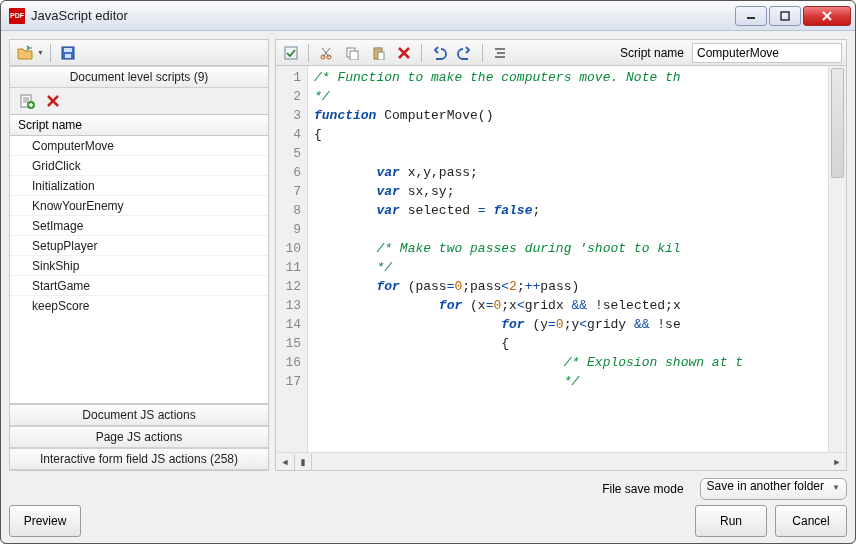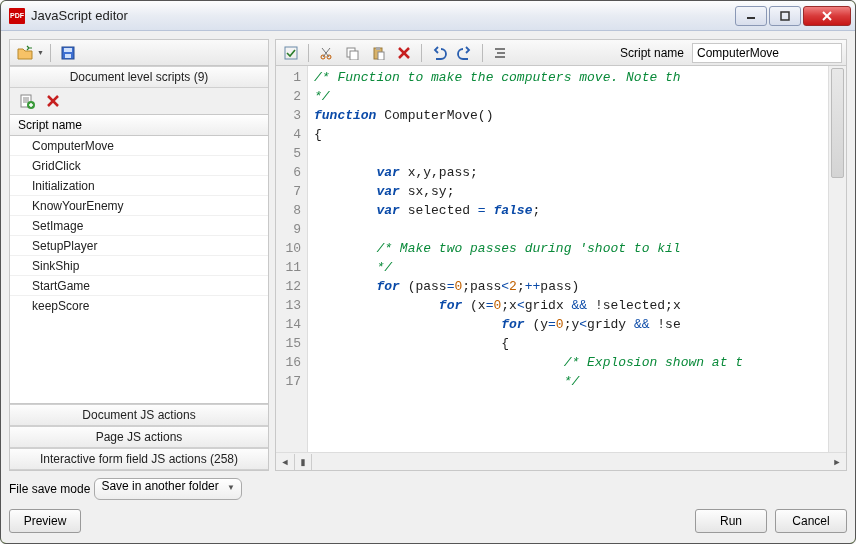--- a/index.html
+++ b/index.html
@@ -45,28 +45,28 @@
   .cm { color:#0a8a3a; font-style:italic; }
   .num { color:#c06000; }
   .op { color:#0a4aa8; }
   .right-vscroll { width:18px; background:#f0f0f0; border-left:1px solid #ddd; position:relative;}
   .vscroll-thumb { position:absolute; top:2px; left:2px; right:2px; height:110px; background:linear-gradient(#e8e8e8,#d4d4d4); border:1px solid #bbb; border-radius:2px;}
   .right-hscroll { height:18px; background:#f0f0f0; border-top:1px solid #ddd; display:flex; align-items:center;}
   .hscroll-btn { width:18px; height:16px; display:flex; align-items:center; justify-content:center; font-size:9px; color:#555;}
   .hscroll-track { flex:1; height:16px;}
   
   
-  .save-row { height:24px; display:flex; align-items:center; justify-content:flex-start; gap:4px; }
+  .save-row { height:24px; display:flex; align-items:center; justify-content:flex-end; gap:16px; }
   .save-row label { font-size:12px; }
   .save-select { height:22px; border:1px solid #aaa; background:linear-gradient(#fff,#eee); padding:0 22px 0 6px; font-size:12px; position:relative; border-radius:6px;}
   .save-select::after { content:"▼"; position:absolute; right:6px; top:4px; font-size:8px; color:#555;}
   
   .button-row { height:28px; display:flex; align-items:center; }
   .button-row .spacer { flex:1; }
-  .btn { height:24px; min-width:72px; padding:0 8px; border:1px solid #9a9a9a; border-radius:3px; background:linear-gradient(#fdfdfd,#e6e6e6); font-size:12px; display:flex; align-items:center; justify-content:center; margin-left:8px;}
+  .btn { height:32px; min-width:72px; padding:0 8px; border:1px solid #9a9a9a; border-radius:3px; background:linear-gradient(#fdfdfd,#e6e6e6); font-size:12px; display:flex; align-items:center; justify-content:center; margin-left:8px;}
   .btn:first-child { margin-left:0; }
   
   
   svg { display:block; }
 </style>
 </head>
 <body>
 
 <div class="window">
   <div class="titlebar">

